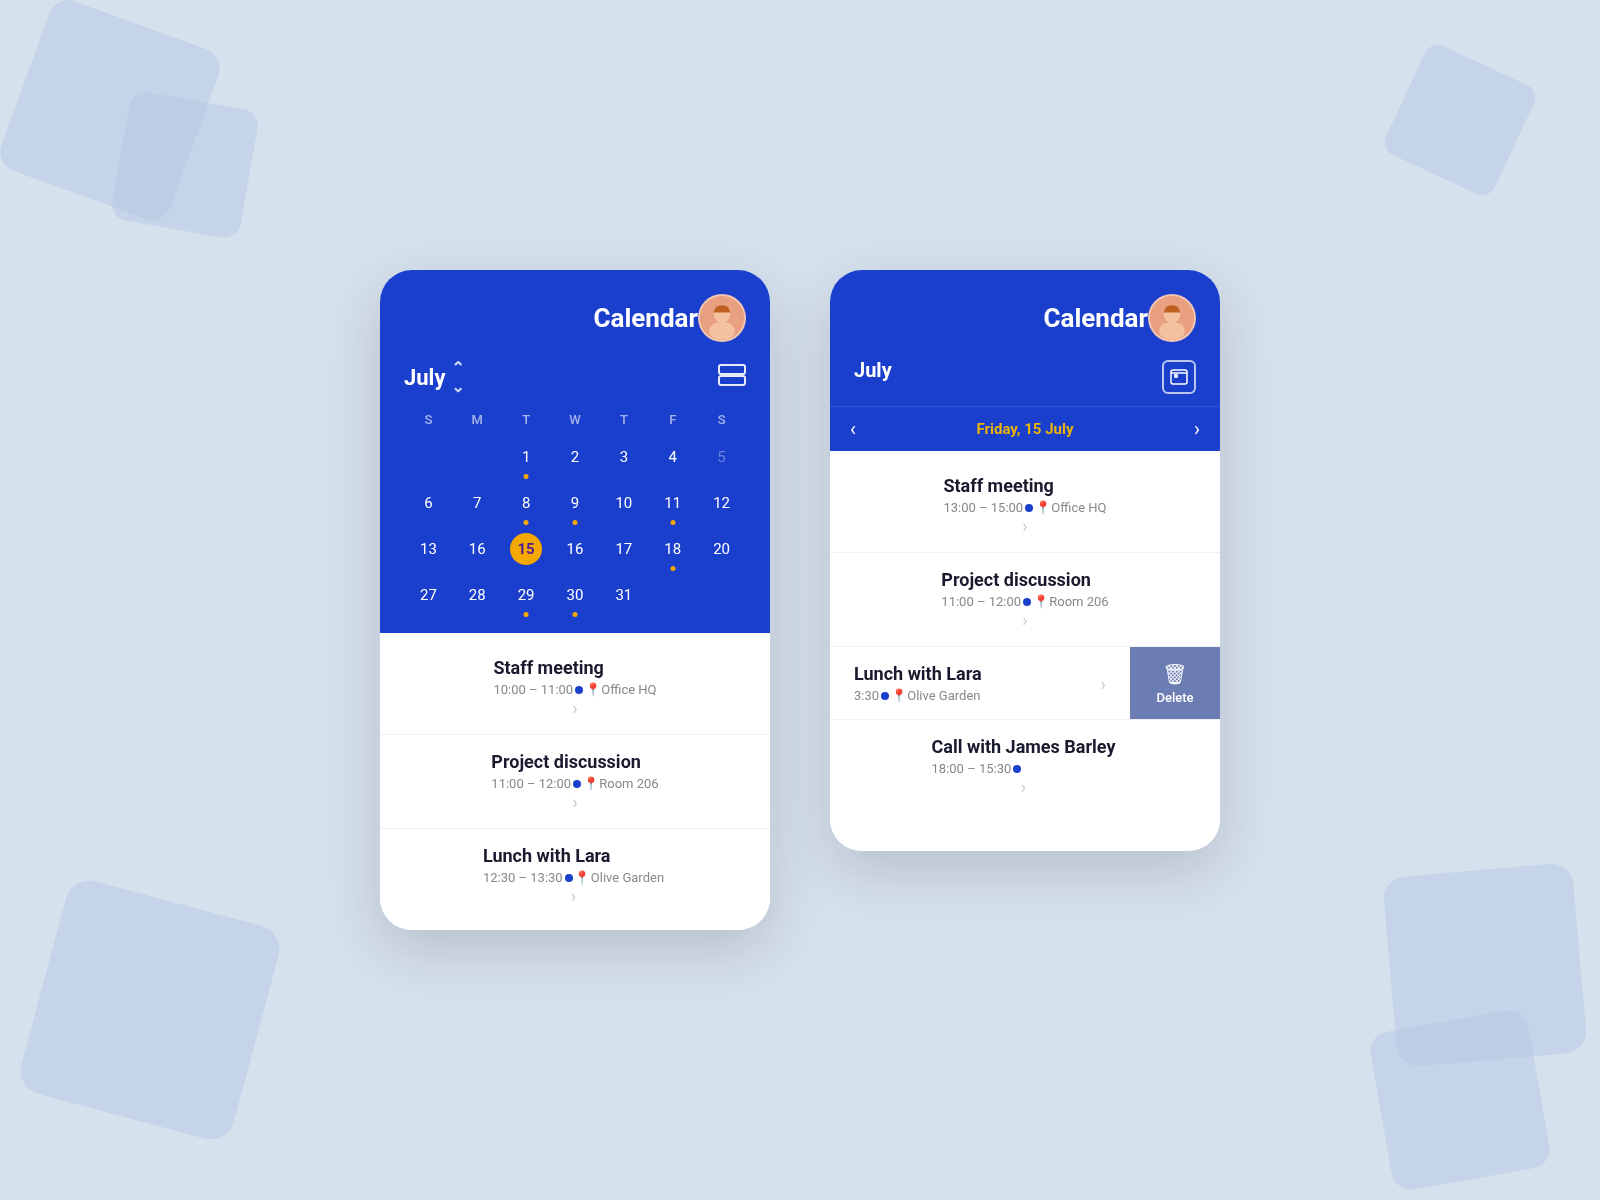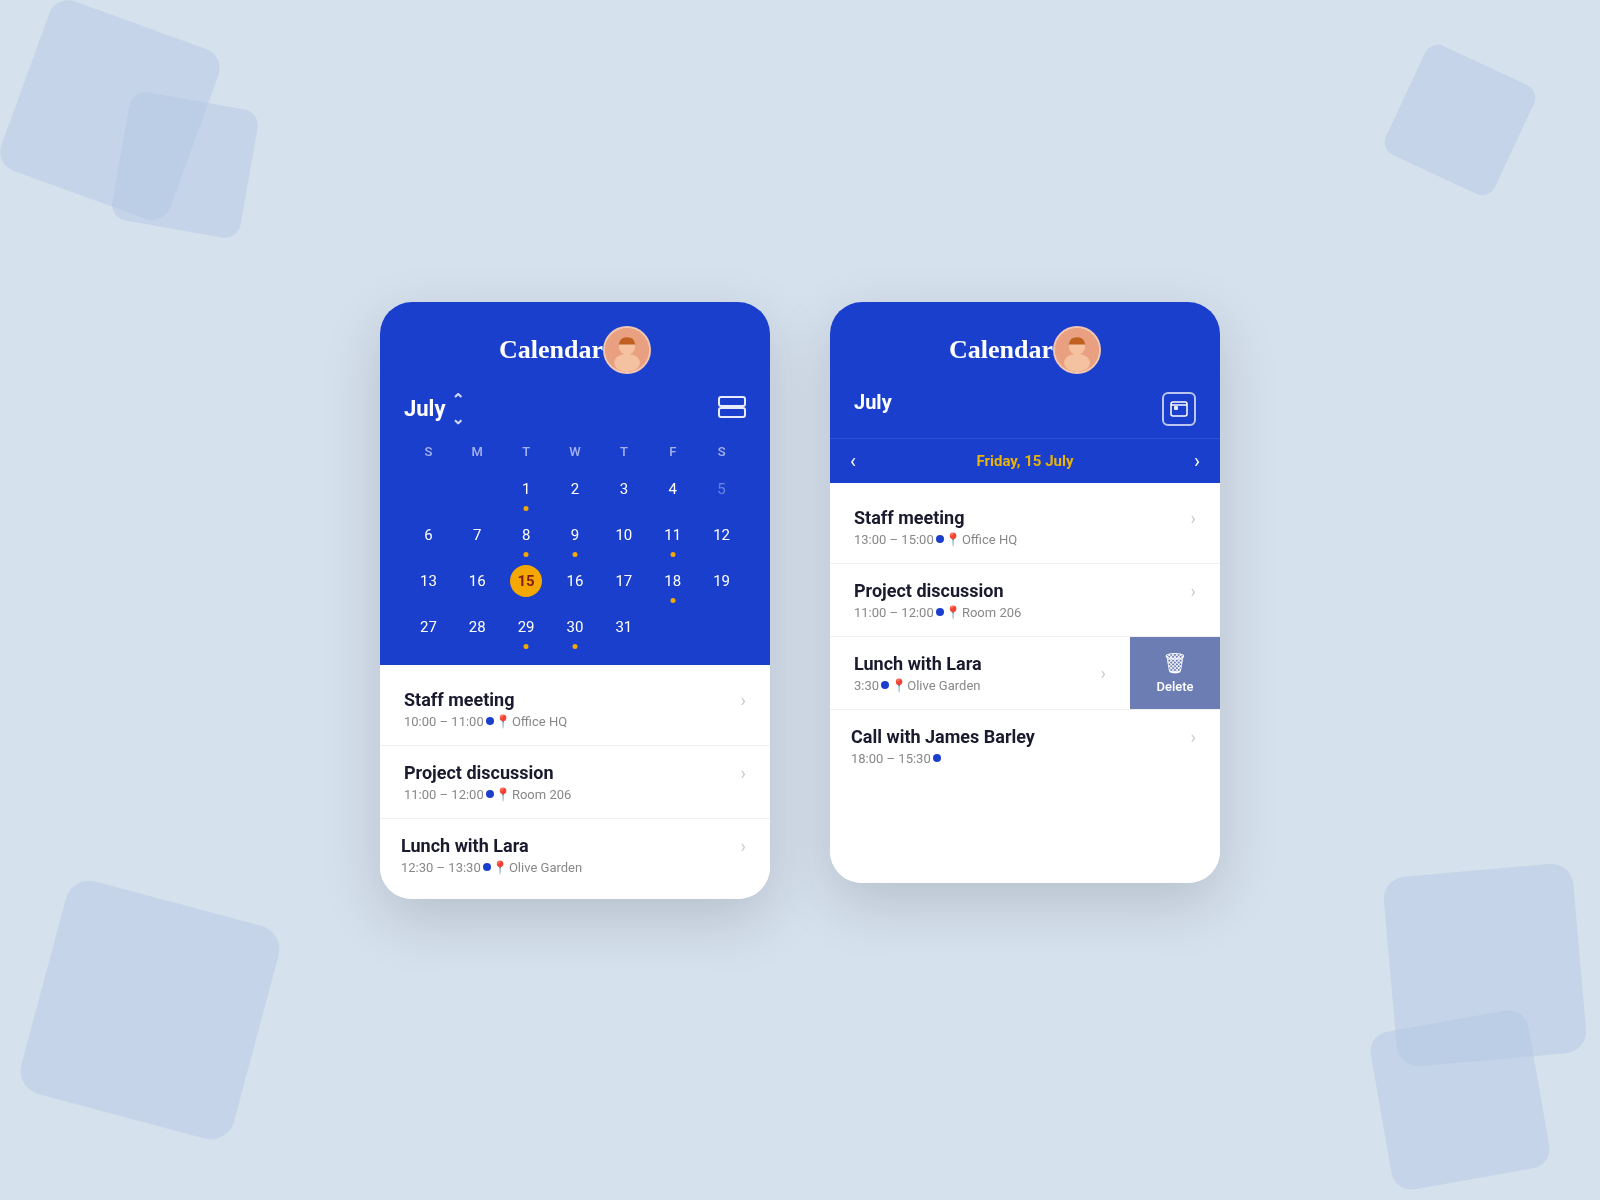--- a/index.html
+++ b/index.html
@@ -78,23 +78,22 @@
     
     .phone-header {
       background: #1a3fcc;
       padding: 24px 24px 16px;
       color: white;
     }
 
     .header-top {
       display: flex;
       align-items: center;
-      justify-content: center;
+      justify-content: flex-end;
       margin-bottom: 16px;
-      font-family: Liberation Serif, serif;
     }
 
     .header-title {
       font-size: 26px;
       font-weight: 700;
       color: white;
     }
 
     .avatar {
       width: 48px;
@@ -177,21 +176,21 @@
       width: 32px;
       height: 32px;
       align-items: center;
       justify-content: center;
       border-radius: 50%;
       position: relative;
     }
 
     .day-num.today {
       background: #f5a800;
-      color: #7f1d1d;
+      color: #4c1d95;
       font-weight: 700;
     }
 
     .day-num.muted {
       color: rgba(255,255,255,0.35);
     }
 
     .day-dot {
       position: absolute;
       bottom: 0;
@@ -204,23 +203,25 @@
     }
 
     
     .event-list {
       background: white;
       padding: 8px 0;
     }
 
     .event-item {
       display: flex;
+      align-items: center;
       padding: 16px 24px;
       border-bottom: 1px solid #f0f0f0;
       cursor: pointer;
+      flex-direction: column;
     }
 
     .event-item:last-child {
       border-bottom: none;
       padding-left: 21px;
     }
 
     .event-content {
       flex: 1;
     }
@@ -383,21 +384,21 @@
               <div class="calendar-day"><span class="day-num">11</span><span class="day-dot"></span></div>
               <div class="calendar-day"><span class="day-num">12</span></div>
             </div>
             <div class="calendar-week">
               <div class="calendar-day"><span class="day-num">13</span></div>
               <div class="calendar-day"><span class="day-num">16</span></div>
               <div class="calendar-day"><span class="day-num today">15</span></div>
               <div class="calendar-day"><span class="day-num">16</span></div>
               <div class="calendar-day"><span class="day-num">17</span></div>
               <div class="calendar-day"><span class="day-num">18</span><span class="day-dot"></span></div>
-              <div class="calendar-day"><span class="day-num">19</span></div>
+              <div class="calendar-day"><span class="day-num">20</span></div>
             </div>
             <div class="calendar-week">
               <div class="calendar-day"><span class="day-num">27</span></div>
               <div class="calendar-day"><span class="day-num">28</span></div>
               <div class="calendar-day"><span class="day-num">29</span><span class="day-dot"></span></div>
               <div class="calendar-day"><span class="day-num">30</span><span class="day-dot"></span></div>
               <div class="calendar-day"><span class="day-num">31</span></div>
               <div class="calendar-day"></div>
               <div class="calendar-day"></div>
             </div>

